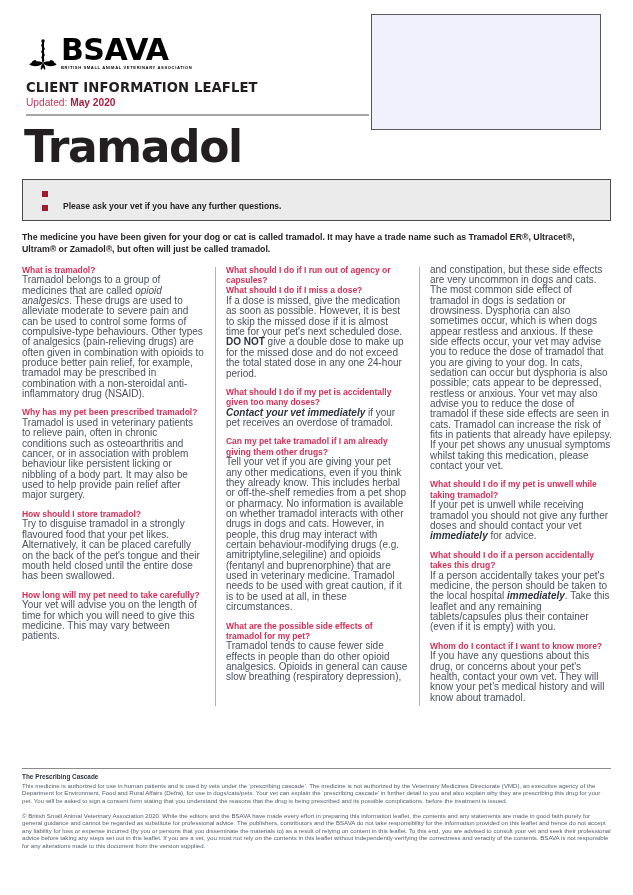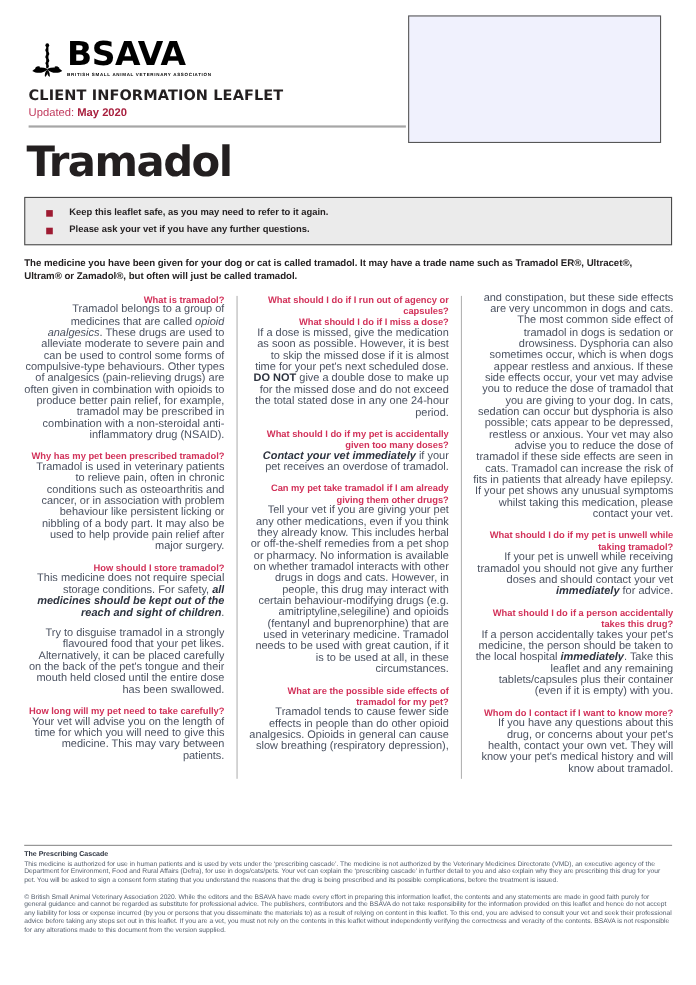--- a/index.html
+++ b/index.html
@@ -106,21 +106,21 @@
     height: 116px;
     background: #f0f1fd;
     border: 1px solid #575757;
     box-sizing: border-box;
   }
 
   
   .drug-title {
     font-family: "DejaVu Sans", sans-serif;
     font-weight: bold;
-    font-size: 38px;
+    font-size: 44px;
     line-height: 42px;
     letter-spacing: -1.4px;
     color: #231f20;
     margin: 6px 0 0 2px;
   }
 
   
   .warning-box {
     margin-top: 11px;
     background: #ebebeb;
@@ -157,21 +157,20 @@
     font-weight: bold;
     color: #231f20;
     letter-spacing: -0.03px;
   }
 
   
   .columns {
     display: flex;
     margin-top: 10px;
     height: 447px;
-    text-align: right;
   }
   .col {
     width: 182px;
     flex: none;
     position: relative;
     overflow: hidden;
   }
   .col-gap {
     width: 22px;
     flex: none;
@@ -273,41 +272,39 @@
     <div class="header-rule"></div>
 
     <div class="image-placeholder"></div>
   </div>
 
   <div class="drug-title">Tramadol</div>
 
   <div class="warning-box">
     <div class="warning-item">
       <span class="warn-bullet"></span>
-      <span class="warn-text">Keep this leaflet safe, as you may need to refer to it again.</span>
     </div>
     <div class="warning-item">
       <span class="warn-bullet"></span>
       <span class="warn-text">Please ask your vet if you have any further questions.</span>
     </div>
   </div>
 
   <p class="intro">The medicine you have been given for your dog or cat is called tramadol. It may have a trade name such as Tramadol ER®, Ultracet®, Ultram® or Zamadol®, but often will just be called tramadol.</p>
 
   <div class="columns">
 
     <div class="col">
       <h3 class="qhead">What is tramadol?</h3>
       <p class="body" id="c0s0">Tramadol belongs to a group of medicines that are called <i>opioid analgesics</i>. These drugs are used to alleviate moderate to severe pain and can be used to control some forms of compulsive-type behaviours. Other types of analgesics (pain-relieving drugs) are often given in combination with opioids to produce better pain relief, for example, tramadol may be prescribed in combination with a non-steroidal anti-inflammatory drug (NSAID).</p>
 
       <h3 class="qhead">Why has my pet been prescribed tramadol?</h3>
       <p class="body">Tramadol is used in veterinary patients to relieve pain, often in chronic conditions such as osteoarthritis and cancer, or in association with problem behaviour like persistent licking or nibbling of a body part. It may also be used to help provide pain relief after major surgery.</p>
 
       <h3 class="qhead">How should I store tramadol?</h3>
-      <p class="body" id="c0s2">This medicine does not require special storage conditions. For safety, <span class="bi">all medicines should be kept out of the reach and sight of children</span>.</p>
 
       <p class="body">Try to disguise tramadol in a strongly flavoured food that your pet likes. Alternatively, it can be placed carefully on the back of the pet's tongue and their mouth held closed until the entire dose has been swallowed.</p>
 
       <h3 class="qhead">How long will my pet need to take carefully?</h3>
       <p class="body">Your vet will advise you on the length of time for which you will need to give this medicine. This may vary between patients.</p>
     </div>
 
     <div class="col-gap"></div>
 
     <div class="col">

